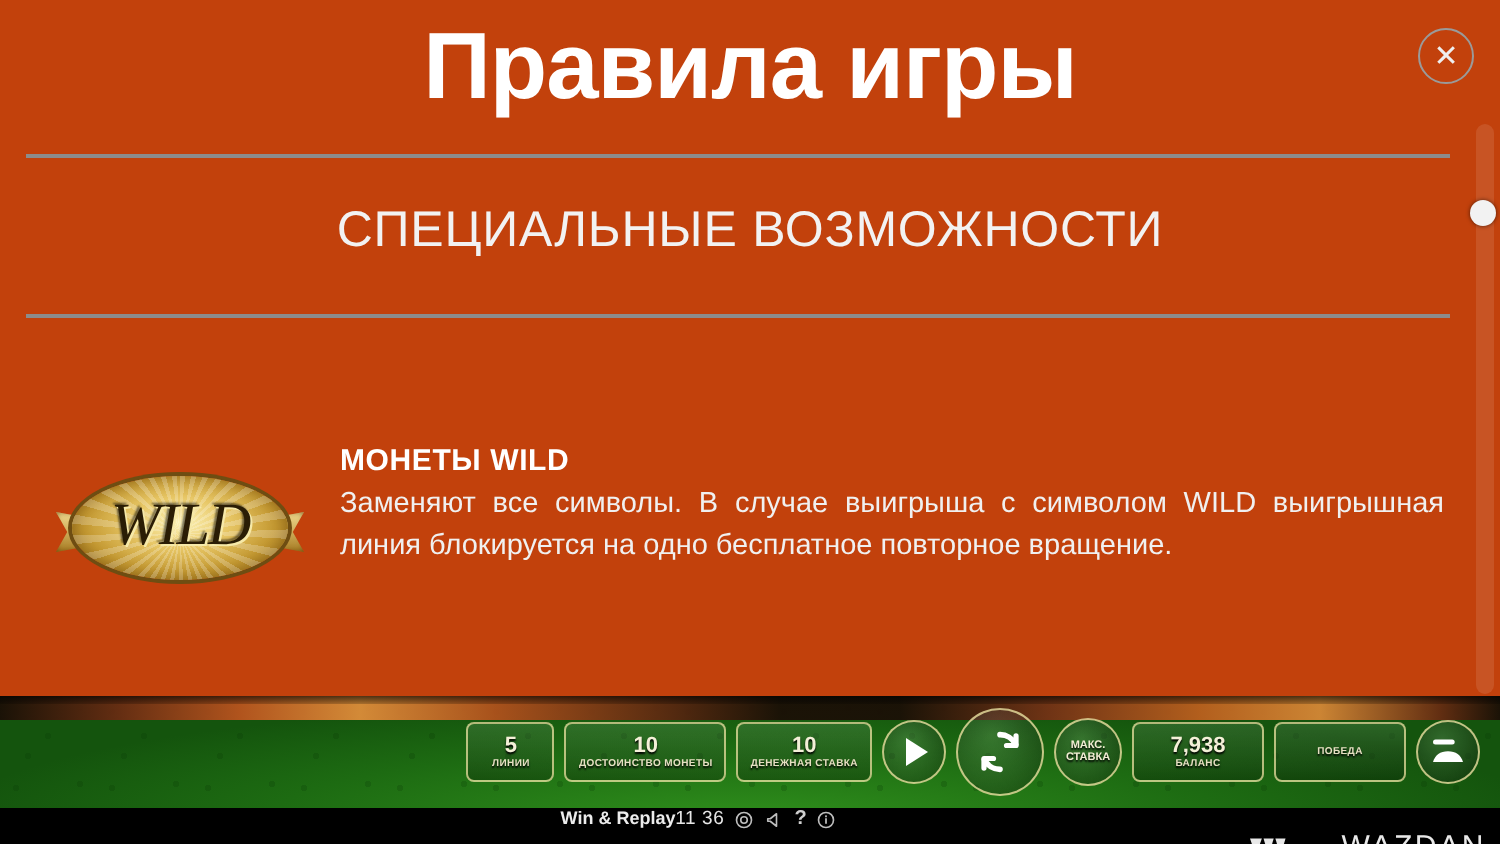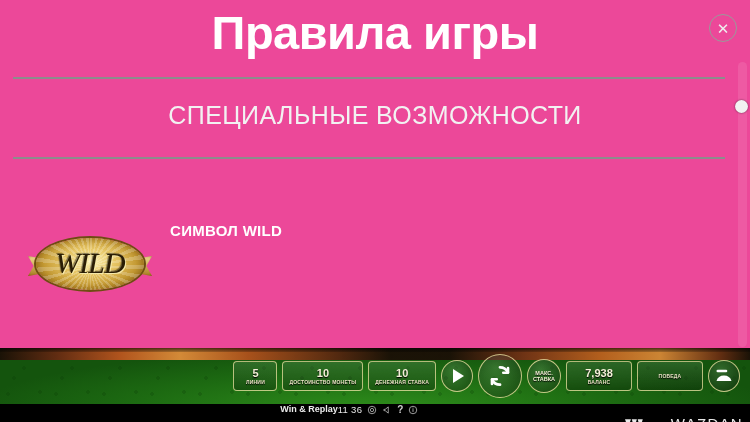--- a/index.html
+++ b/index.html
@@ -108,21 +108,21 @@
   .sb-right {
     margin-left: auto; padding-right: 7px;
     display: flex; align-items: center; gap: 4px;
   }
   .wazdan-txt { font-size: 15px; font-weight: normal; letter-spacing: 1.3px; color: #e8e8e8; margin-left: 20px; }
   .icon-sm { width: 10px; height: 10px; display: block; }
 
   
   .overlay {
     position: absolute; left: 0; top: 0; width: 750px; height: 348px;
-    background: #ec4899;
+    background: #c2410c;
   }
   .page-title {
     position: absolute; left: 0; top: 4px; width: 750px;
     text-align: center;
     font-size: 47px; font-weight: bold; color: #ffffff;
     letter-spacing: -.5px; line-height: 58px;
   }
   .close-btn {
     position: absolute; right: 13px; top: 14px;
     width: 28px; height: 28px; border-radius: 50%;
@@ -316,21 +316,22 @@
     <div class="feature-row">
       <div class="wild-badge">
         <div class="ribbon-l"></div>
         <div class="ribbon-r"></div>
         <div class="wild-oval">
           <div class="wild-rays"></div>
         </div>
         <span class="wild-text">WILD</span>
       </div>
       <div class="feature-text">
-        <div class="feature-heading">СИМВОЛ WILD</div>
+        <div class="feature-heading">МОНЕТЫ WILD</div>
+        <div class="feature-body">Заменяют все символы. В случае выигрыша с символом WILD выигрышная линия блокируется на одно бесплатное повторное вращение.</div>
       </div>
     </div>
 
     <div class="scrollbar-track">
     </div>
     <div class="scrollbar-thumb"></div>
   </div>
 
 </div>
 

